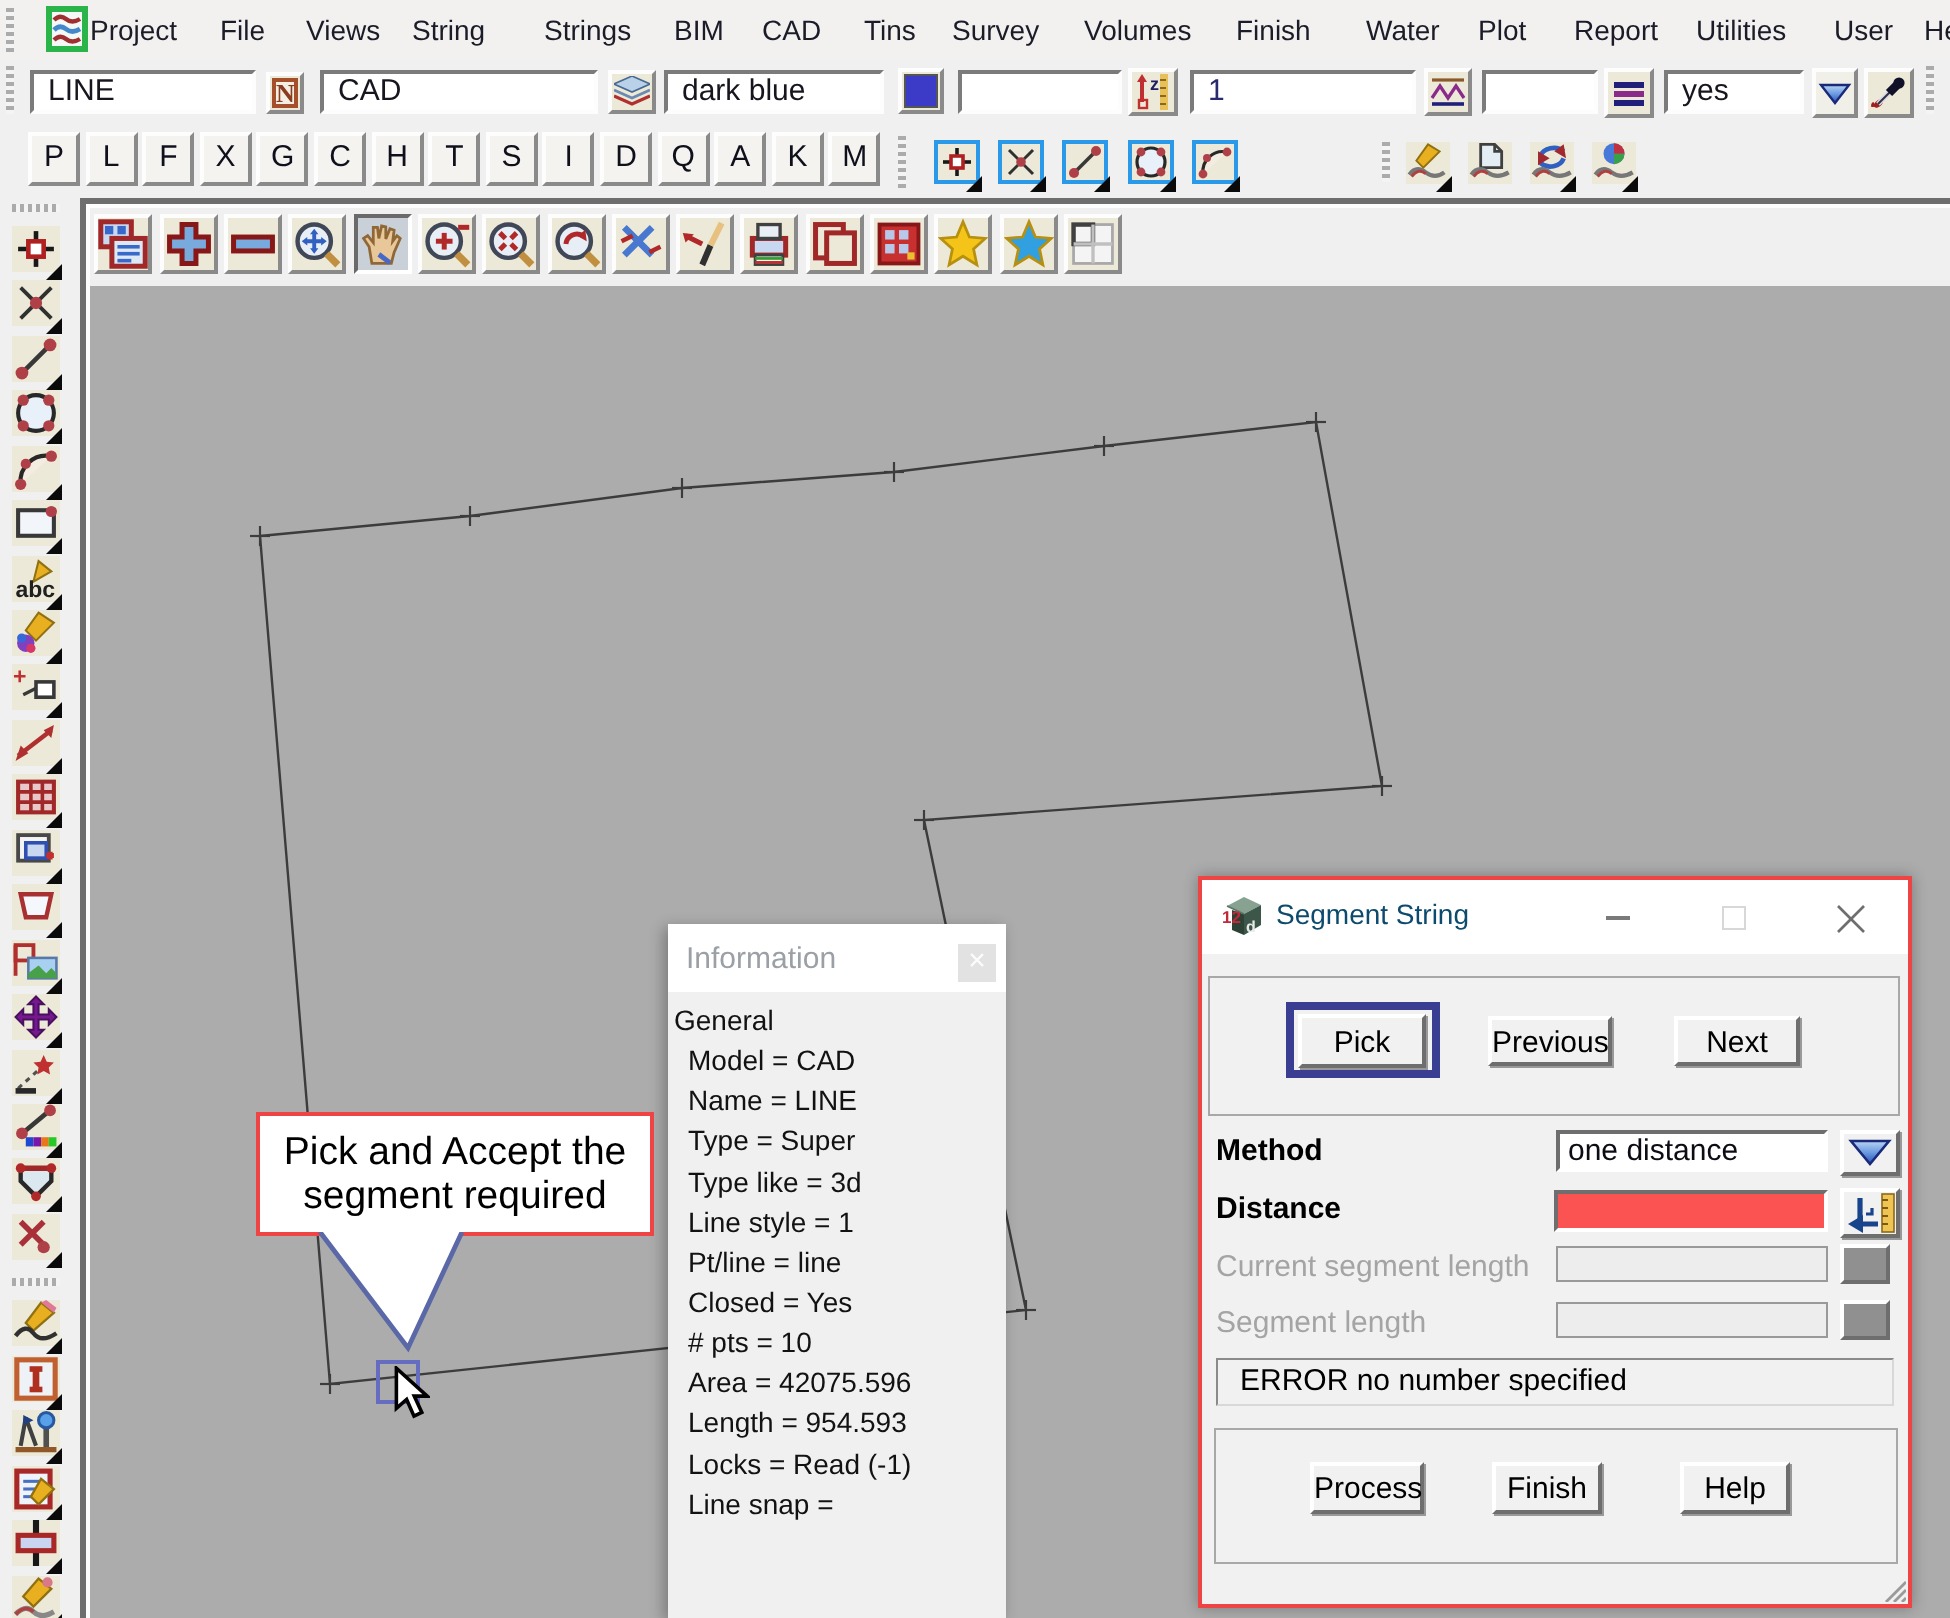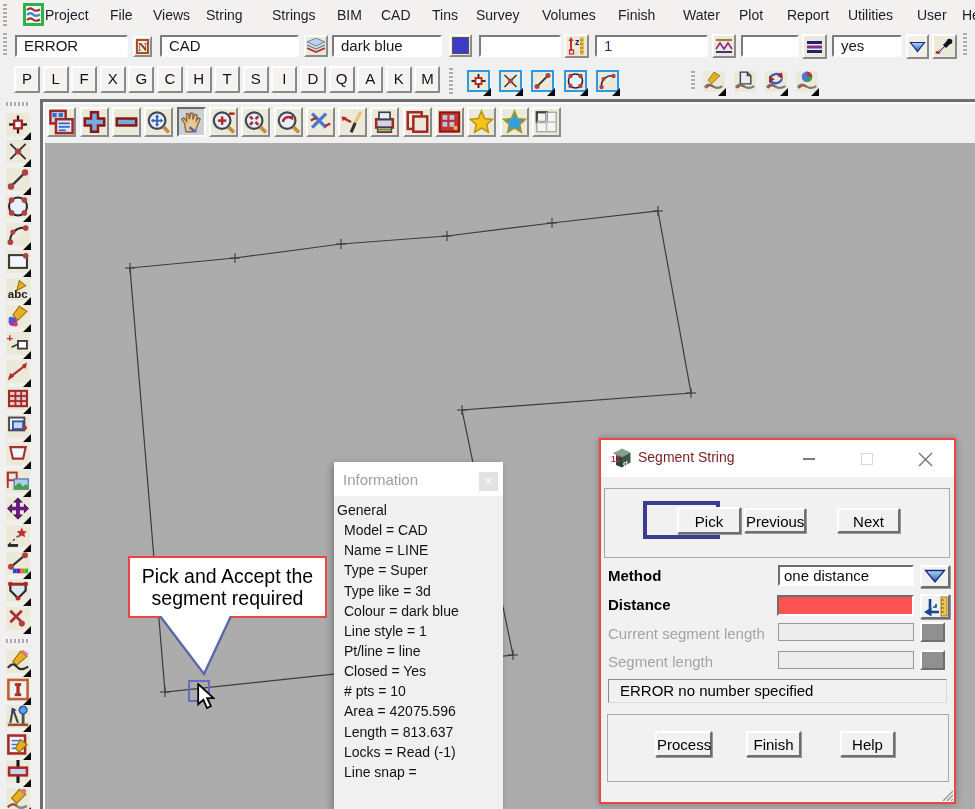--- a/index.html
+++ b/index.html
@@ -41,21 +41,21 @@
 #info .content div { height:20.15px; line-height:20.15px; padding-left:10px; white-space:nowrap; }
 #info .content div.g { padding-left:3px; }
 
 
 #callout { position:absolute; left:128px; top:556px; width:199px; height:62px; background:#fff; border:2px solid #ef4444; z-index:5; }
 #callout .t { width:100%; text-align:center; font-size:19.5px; color:#000; line-height:22px; padding-top:7px; }
 
 
 #dlg { position:absolute; left:599px; top:438px; width:357px; height:366px; background:#f1f1f1; border:2px solid #ef4444; box-shadow:0 0 7px rgba(0,0,0,0.30); }
 #dlg .dtitle { position:absolute; left:0; top:0; width:100%; height:37px; background:#fff; }
-#dlg .dtitle .txt { position:absolute; left:37px; top:9px; font-size:14px; color:#7f1d1d; }
+#dlg .dtitle .txt { position:absolute; left:37px; top:9px; font-size:14px; color:#0c4a6e; }
 .groupbox { position:absolute; border:1px solid #a8a8a8; }
 .dbtn { position:absolute; background:#f1f1f1; border-top:2px solid #fff; border-left:2px solid #fff; border-right:2px solid #6e6e6e; border-bottom:2px solid #6e6e6e; box-shadow:1px 1px 0 #999; font-size:15px; color:#000; text-align:center; }
 .dlabel { position:absolute; font-size:15px; font-weight:bold; color:#000; }
 .dlabel2 { position:absolute; font-size:15px; color:#a4a4a4; }
 .dinp { position:absolute; border-top:2px solid #6e6e6e; border-left:2px solid #6e6e6e; border-bottom:2px solid #fff; border-right:2px solid #fff; }
 .dinp2 { position:absolute; border:1px solid #999; background:#ededed; }
 .graybtn { position:absolute; width:25px; height:20px; background:#909090; border-top:2px solid #fff; border-left:2px solid #fff; border-right:2px solid #6e6e6e; border-bottom:2px solid #6e6e6e; }
 </style>
 </head>
 <body>
@@ -234,21 +234,21 @@
   <div class="menuitem" style="left:683px;">Water</div>
   <div class="menuitem" style="left:739px;">Plot</div>
   <div class="menuitem" style="left:787px;">Report</div>
   <div class="menuitem" style="left:848px;text-align:center;">Utilities</div>
   <div class="menuitem" style="left:917px;">User</div>
   <div class="menuitem" style="left:962px;">He</div>
 </div>
 
 <div id="row2">
   <div class="vgrip" style="left:3px;top:3px;height:24px;"></div>
-  <div class="inp" style="left:15px;top:5px;width:113px;height:22px;">ERROR</div>
+  <div class="inp" style="left:15px;top:5px;width:113px;height:22px;">LINE</div>
   <div class="rbtn" style="left:133px;top:6px;width:19px;height:21px;">
     <div style="position:absolute;left:1px;top:1px;right:1px;bottom:1px;border:2px solid #a5502a;background:#f3efe2;font-family:'Liberation Serif',serif;font-weight:bold;color:#8c3c1e;font-size:13px;text-align:center;line-height:12px;">N</div>
   </div>
   <div class="inp" style="left:160px;top:5px;width:139px;height:22px;">CAD</div>
   <div class="rbtn" style="left:304px;top:5px;width:24px;height:22px;">
     <svg width="18" height="16" viewBox="0 0 18 16" style="position:absolute;left:1px;top:1px;">
       <polygon points="9,0 18,4 9,8 0,4" fill="#b9d2ea" stroke="#4a6a92" stroke-width="0.8"></polygon>
       <polyline points="0,7 9,11 18,7" fill="none" stroke="#6a8ab2" stroke-width="1.4"></polyline>
       <polyline points="0,10 9,14 18,10" fill="none" stroke="#b03030" stroke-width="1.6"></polyline>
     </svg>
@@ -566,27 +566,26 @@
   <div class="title">
       <span>Information</span>
       <div class="close">×</div>
     </div>
   <div class="content">
     <div class="g">General</div>
     <div>Model = CAD</div>
     <div>Name = LINE</div>
     <div>Type = Super</div>
     <div>Type like = 3d</div>
-    <div>Colour = dark blue</div>
     <div>Line style = 1</div>
     <div>Pt/line = line</div>
     <div>Closed = Yes</div>
     <div># pts = 10</div>
     <div>Area = 42075.596</div>
-    <div>Length = 813.637</div>
+    <div>Length = 954.593</div>
     <div>Locks = Read (-1)</div>
     <div>Line snap =</div>
   </div>
 </div>
 
 <div id="callout">
     <div class="t">Pick and Accept the<br>segment required</div>
   </div>
 <svg width="90" height="62" viewBox="0 0 90 62" style="position:absolute;left:156px;top:616px;z-index:6;">
   <polygon points="4,0 75,0 48,58" fill="#fff" stroke="none"></polygon>
@@ -613,21 +612,21 @@
     <div style="position:absolute;left:202px;top:18px;width:12px;height:1.6px;background:#7a7a7a;"></div>
     <div style="position:absolute;left:260px;top:13px;width:12px;height:12px;border:1px solid #d8d8d8;"></div>
     <svg width="15" height="15" viewBox="0 0 15 15" style="position:absolute;left:317px;top:12px;">
       <line x1="1" y1="1" x2="14" y2="14" stroke="#6e6e6e" stroke-width="1.3"></line>
       <line x1="14" y1="1" x2="1" y2="14" stroke="#6e6e6e" stroke-width="1.3"></line>
     </svg>
   </div>
 
   <div class="groupbox" style="left:3px;top:48px;width:346px;height:70px;"></div>
   <div style="position:absolute;left:42px;top:61px;width:77px;height:38px;border:4px solid #3a3e92;background:#f1f1f1;">
-    <div class="dbtn" style="left:2px;top:2px;width:64px;height:27px;line-height:25px;margin-left:28px;">Pick</div>
+    <div class="dbtn" style="left:2px;top:2px;width:64px;height:27px;line-height:25px;">Pick</div>
   </div>
   <div class="dbtn" style="left:143px;top:68px;width:62px;height:25px;line-height:23px;">Previous</div>
   <div class="dbtn" style="left:236px;top:68px;width:63px;height:25px;line-height:23px;">Next</div>
 
   <div class="dlabel" style="left:7px;top:127px;">Method</div>
   <div class="dinp" style="left:177px;top:125px;width:136px;height:21px;background:#fff;font-size:15px;padding-left:4px;color:#0c0c14;line-height:17px;">one distance</div>
   <div class="dbtn" style="left:319px;top:125px;width:30px;height:23px;">
     <svg width="22" height="15" viewBox="0 0 22 15" style="position:absolute;left:2px;top:2px;">
       <defs>
           <linearGradient id="tg2" x1="0" y1="0" x2="0" y2="1">

